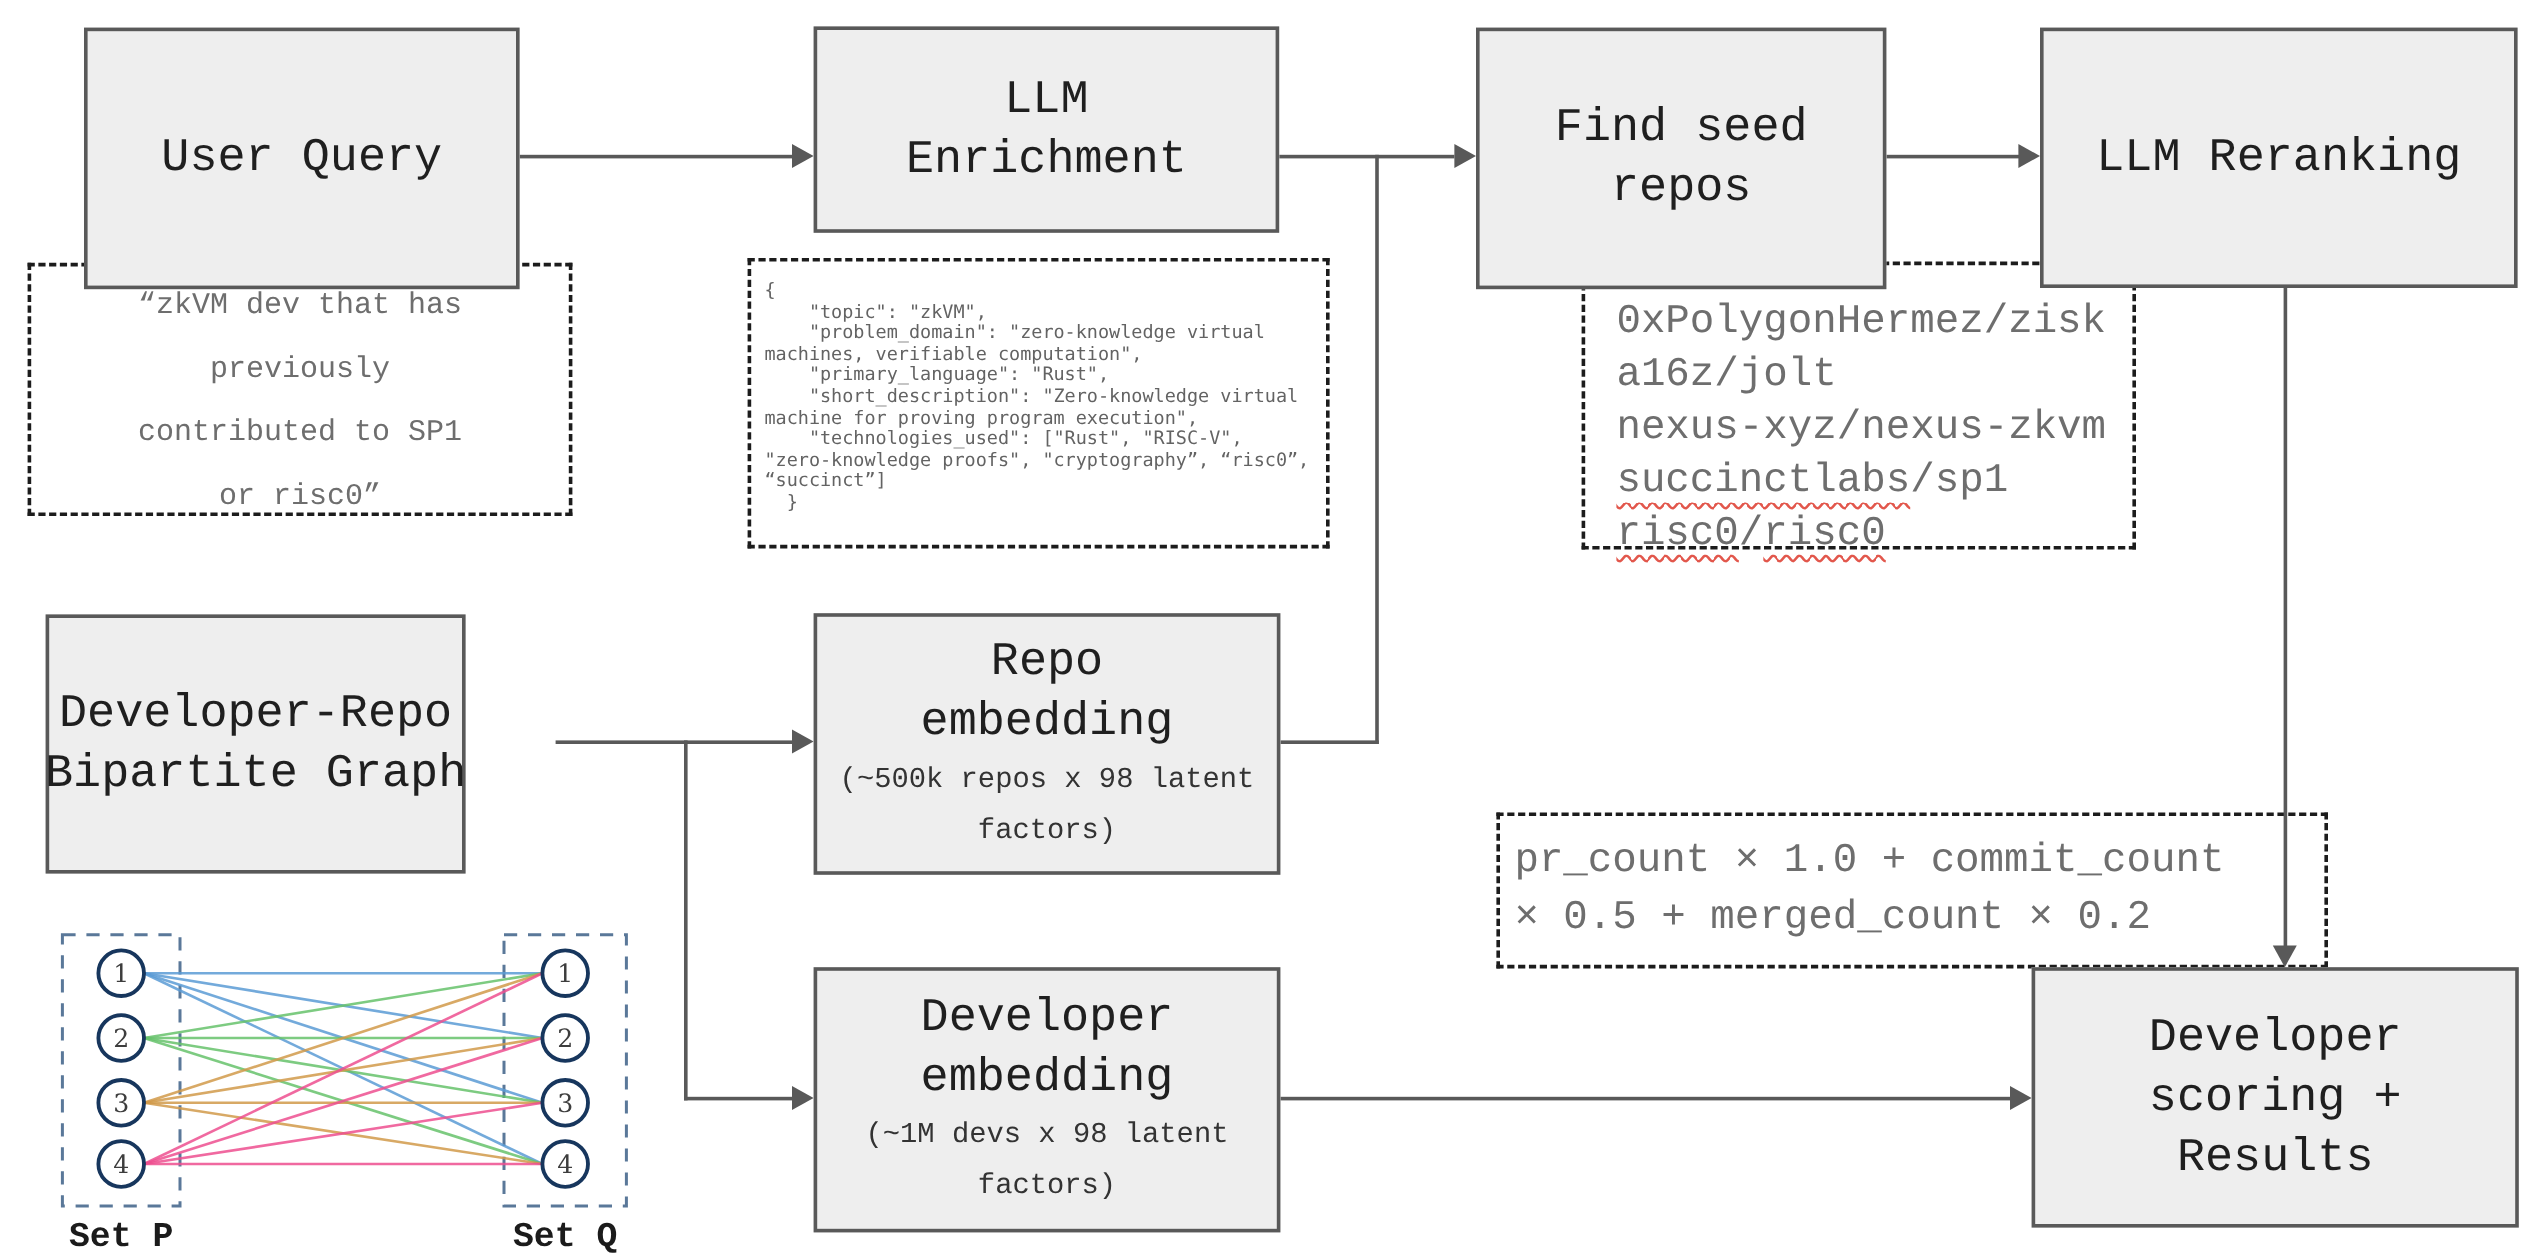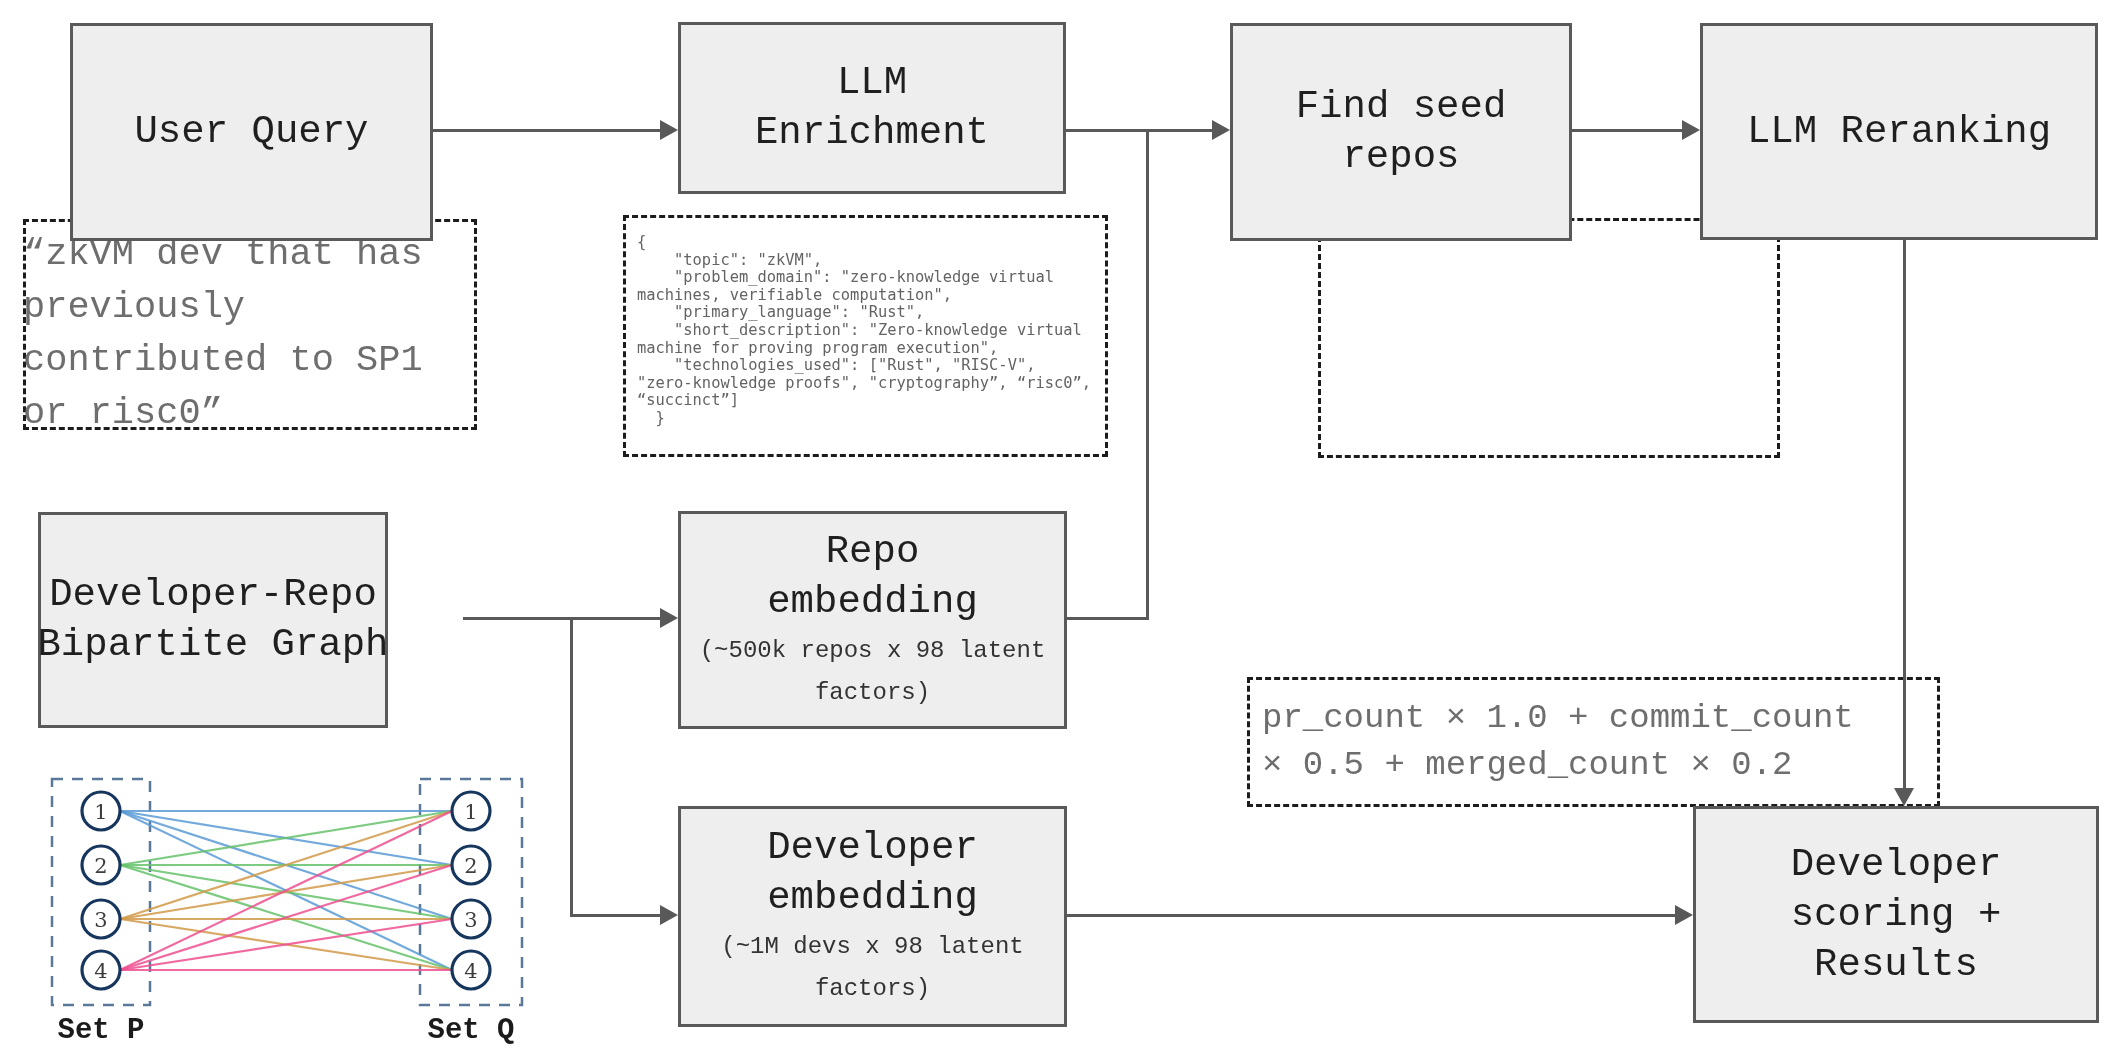--- a/index.html
+++ b/index.html
@@ -7,21 +7,21 @@
          font-family:"Liberation Mono",monospace;}
   
   .box{position:absolute;background:#eeeeee;border:3px solid #595959;box-sizing:border-box;
        display:flex;flex-direction:column;align-items:center;justify-content:center;
        text-align:center;z-index:4;}
   .box .title{font-size:39px;line-height:50px;color:#1f1f1f;white-space:pre;}
   .box .caption{font-size:24px;line-height:42px;color:#333333;white-space:pre;margin-top:3px;}
   
   .dashed{position:absolute;border:3px dashed #1c1c1c;box-sizing:border-box;background:transparent;z-index:1;}
   .anno{position:absolute;color:#6e6e6e;z-index:2;}
-  .quote{font-size:37px;line-height:53px;white-space:pre;text-align:left;}
+  .quote{font-size:25px;line-height:53px;white-space:pre;text-align:center;}
   .jsonpre{font-size:15.4px;line-height:17.6px;white-space:pre;margin:0;color:#636363;}
   .repo-line{font-size:34px;line-height:44px;white-space:pre;}
   .formula{font-size:34px;line-height:47px;white-space:pre;}
   .squiggle{text-decoration-line:underline;text-decoration-style:wavy;
             text-decoration-color:#e2574c;text-decoration-thickness:2px;text-underline-offset:9px;}
   
   .hline{position:absolute;height:3px;background:#595959;z-index:3;}
   .vline{position:absolute;width:3px;background:#595959;z-index:3;}
   .head-right{position:absolute;width:0;height:0;border-top:10px solid transparent;
               border-bottom:10px solid transparent;border-left:18px solid #595959;z-index:3;}
@@ -50,20 +50,27 @@
     "topic": "zkVM",
     "problem_domain": "zero-knowledge virtual
 machines, verifiable computation",
     "primary_language": "Rust",
     "short_description": "Zero-knowledge virtual
 machine for proving program execution",
     "technologies_used": ["Rust", "RISC-V",
 "zero-knowledge proofs", "cryptography”, “risc0”,
 “succinct”]
   }</pre>
+  <div class="anno" style="left:1347px;top:247px;">
+      <div class="repo-line"><span>0xPolygonHermez/zisk</span></div>
+      <div class="repo-line"><span>a16z/jolt</span></div>
+      <div class="repo-line"><span>nexus-xyz/nexus-zkvm</span></div>
+      <div class="repo-line"><span class="squiggle">succinctlabs</span><span>/sp1</span></div>
+      <div class="repo-line"><span class="squiggle">risc0</span><span>/</span><span class="squiggle">risc0</span></div>
+    </div>
   <div class="anno formula" style="left:1262px;top:695px;">pr_count × 1.0 + commit_count
 × 0.5 + merged_count × 0.2</div>
 
   <div class="hline" style="left:433px;top:129px;width:229px;"></div>
   <div class="head-right" style="left:660px;top:120px;"></div>
 
   <div class="hline" style="left:1066px;top:129px;width:146px;"></div>
   <div class="head-right" style="left:1212px;top:120px;"></div>
   <div class="vline" style="left:1146px;top:129px;height:491px;"></div>
   <div class="hline" style="left:1067px;top:617px;width:82px;"></div>

